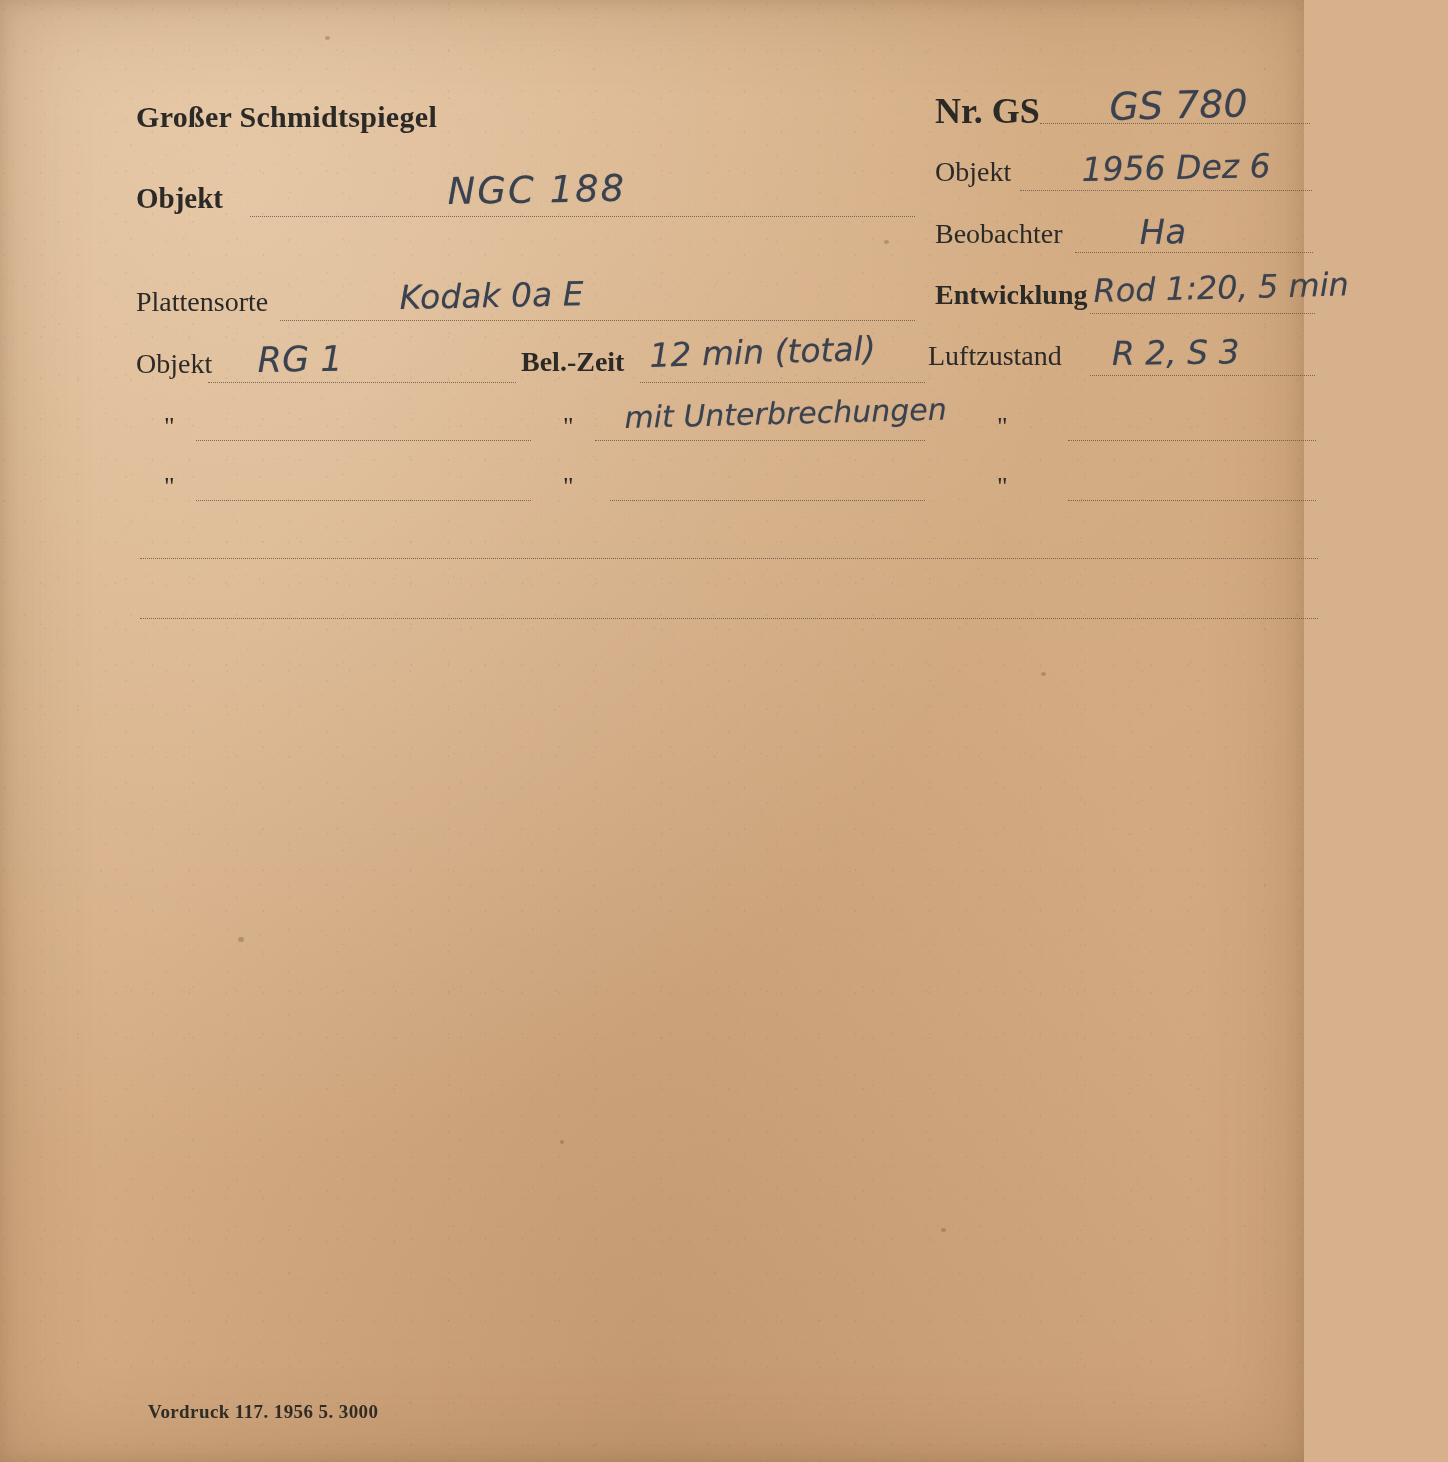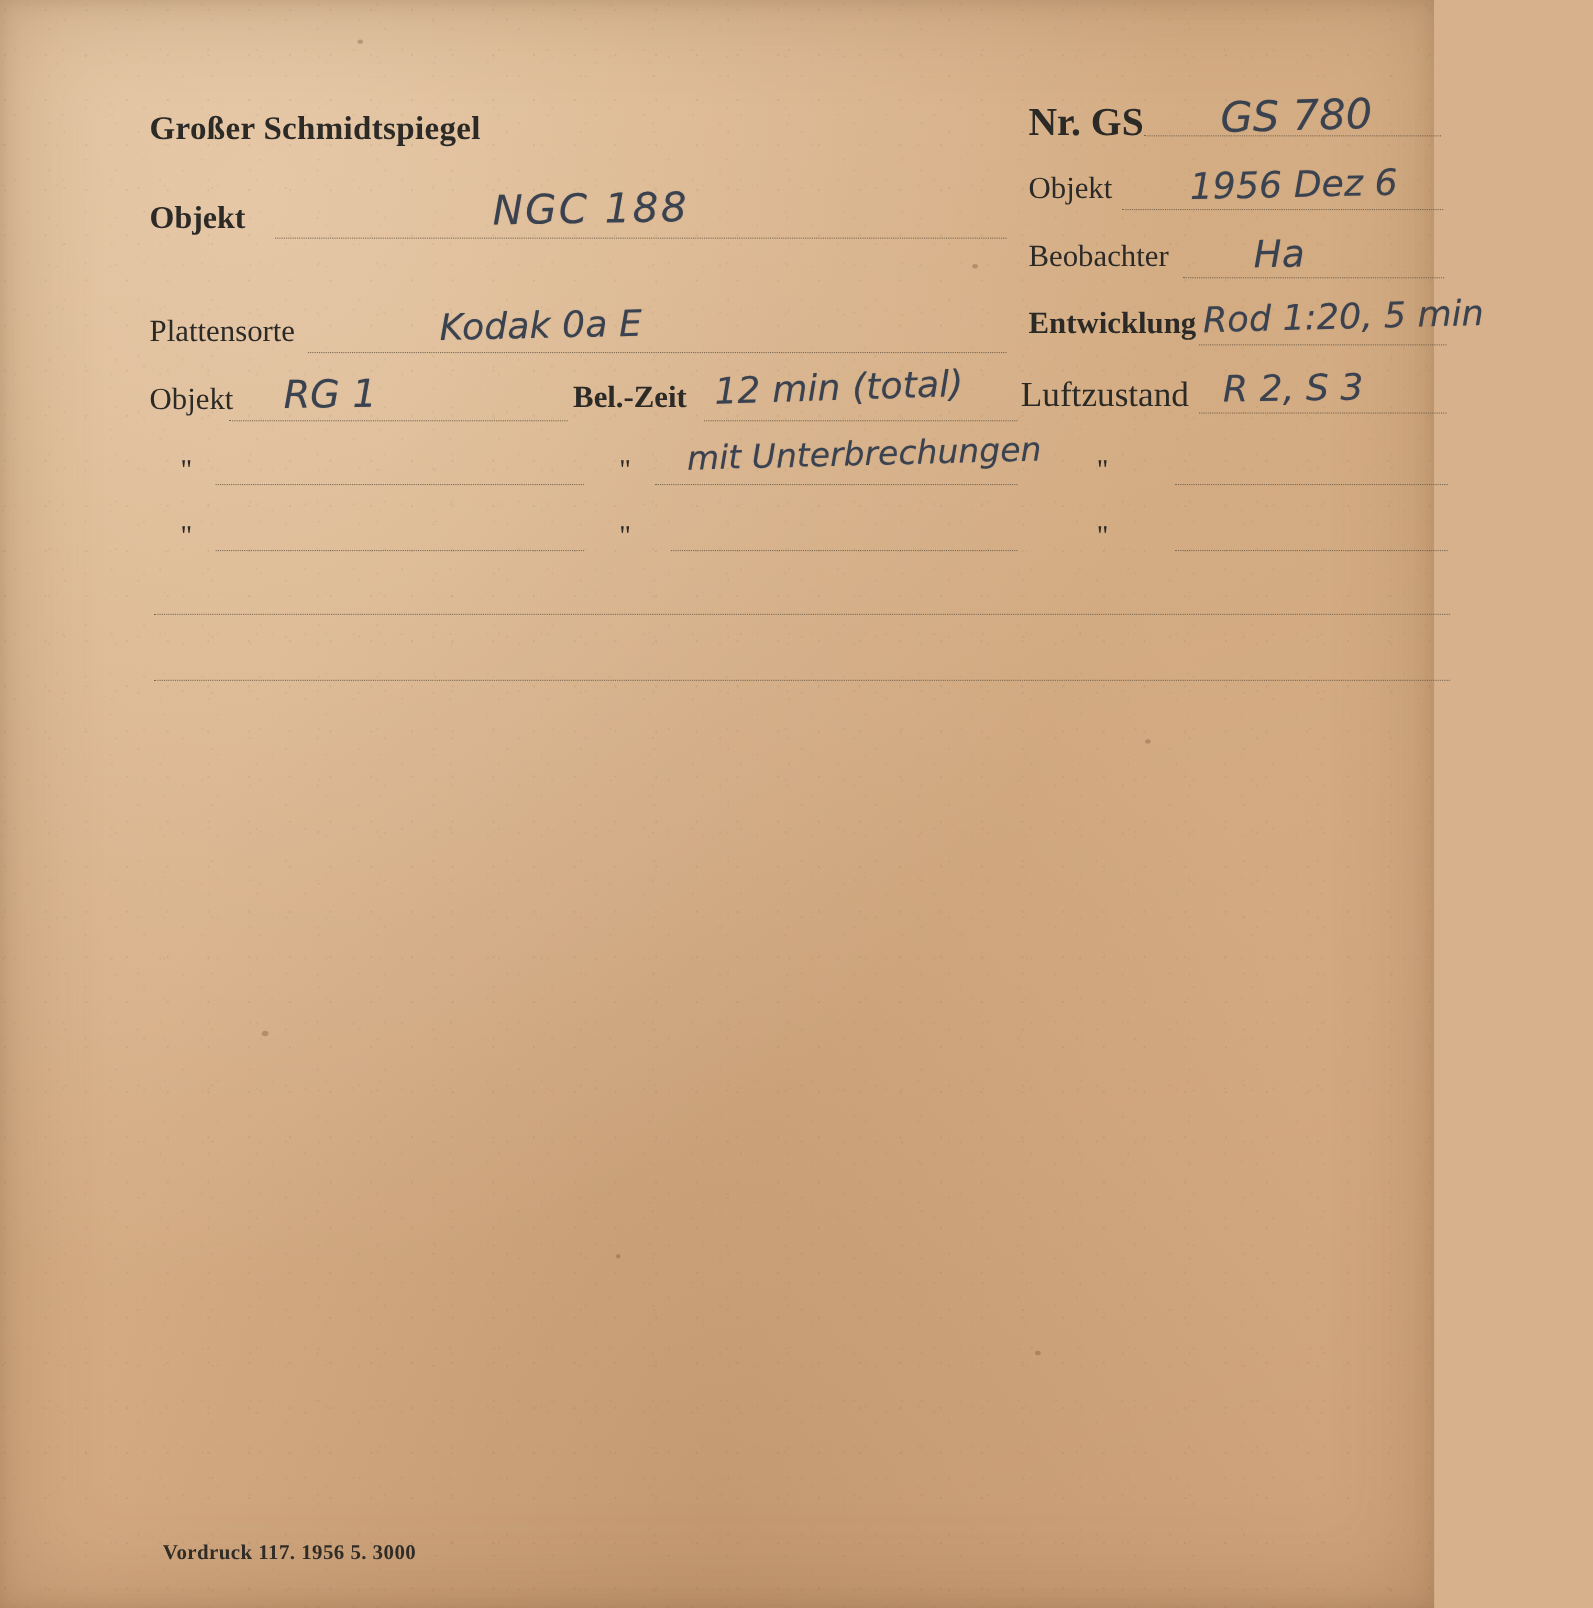--- a/index.html
+++ b/index.html
@@ -115,21 +115,21 @@
   <div class="hand" style="left:1082px; top:150px; font-size:33px; transform: rotate(-1.2deg);">1956 Dez 6</div>
 
   <div class="printed" style="left:935px; top:218px; font-size:28px;">Beobachter</div>
   <div class="rule" style="left:1075px; top:252px; width:238px;"></div>
   <div class="hand" style="left:1140px; top:212px; font-size:34px; transform: rotate(-1deg);">Ha</div>
 
   <div class="printed" style="left:935px; top:279px; font-size:28px;font-weight:bold;">Entwicklung</div>
   <div class="rule" style="left:1090px; top:313px; width:225px;"></div>
   <div class="hand" style="left:1094px; top:272px; font-size:32px; transform: rotate(-1.5deg);">Rod 1:20, 5 min</div>
 
-  <div class="printed" style="left:928px; top:340px; font-size:32px;text-align:center;">Luftzustand</div>
+  <div class="printed" style="left:928px; top:340px; font-size:28px;text-align:center;">Luftzustand</div>
   <div class="rule" style="left:1090px; top:375px; width:225px;"></div>
   <div class="hand" style="left:1112px; top:334px; font-size:33px; transform: rotate(-0.8deg);">R 2, S 3</div>
 
   <div class="printed bold" style="left:136px; top:182px; font-size:29px;">Objekt</div>
   <div class="rule" style="left:250px; top:216px; width:665px;"></div>
   <div class="hand" style="left:448px; top:170px; font-size:37px; transform: rotate(-1deg); letter-spacing:2px;">NGC 188</div>
 
   <div class="printed" style="left:136px; top:286px; font-size:28px;">Plattensorte</div>
   <div class="rule" style="left:280px; top:320px; width:635px;"></div>
   <div class="hand" style="left:400px; top:278px; font-size:33px; transform: rotate(-1.2deg);">Kodak 0a E</div>

